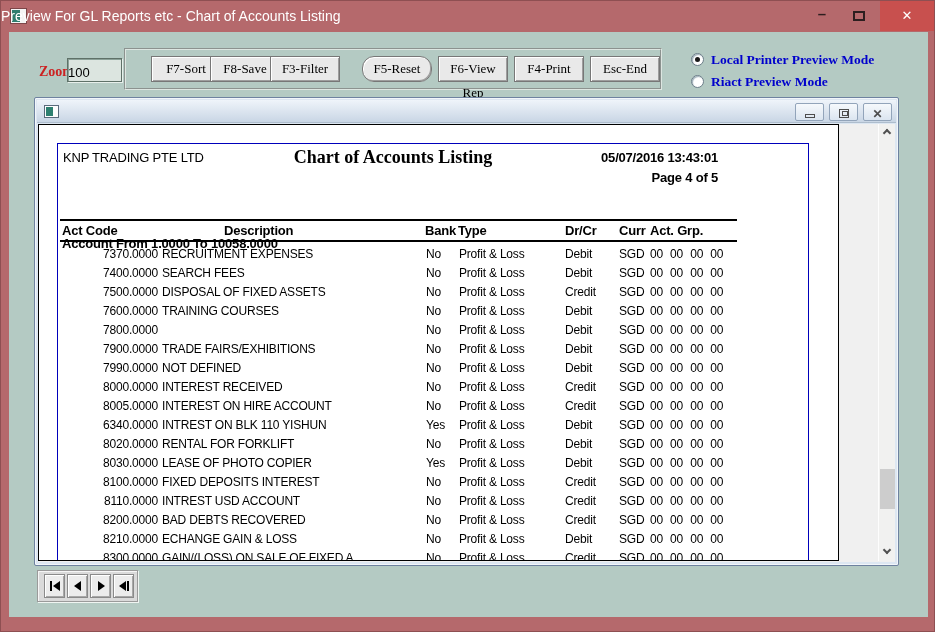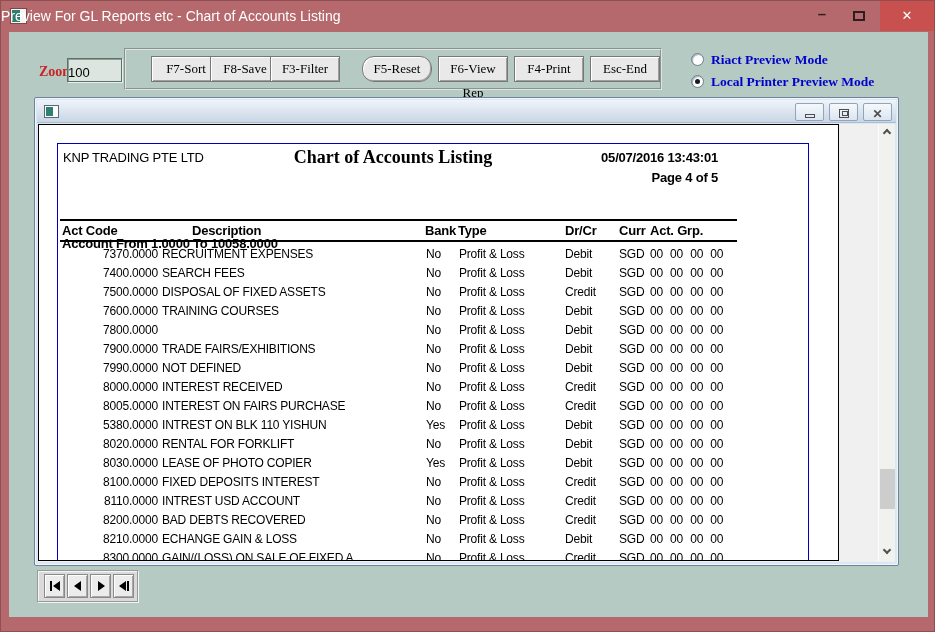--- a/index.html
+++ b/index.html
@@ -62,21 +62,21 @@
   .rows { position:absolute; left:0; top:101px; width:752px; }
   .trow { position:relative; height:19px; font-size:12px; letter-spacing:-0.2px; }
   .cell { position:absolute; top:2px; white-space:nowrap; }
   .c-code { left:20px; width:80px; text-align:right; }
   .c-desc { left:104px; }
   .c-bank { left:368px; }
   .c-type { left:401px; }
   .c-drcr { left:507px; }
   .c-curr { left:561px; }
   .c-grp  { left:592px; word-spacing:4px; }
-  .h-code { left:4px; } .h-desc { left:90px;padding-left:44px; } .h-bank { left:367px; } .h-type { left:400px; }
+  .h-code { left:4px; } .h-desc { left:122px;padding-left:44px; } .h-bank { left:367px; } .h-type { left:400px; }
   .h-drcr { left:507px; } .h-curr { left:561px; } .h-grp { left:592px; }
 
   
   .vscroll { position:absolute; right:0; top:0; width:17px; height:437px; background:#f1f1f0; border-left:1px solid #fdfdfd; }
   .sb-btn { position:absolute; left:0; width:17px; height:17px; }
   .sb-up { top:0; } .sb-down { bottom:0; }
   .chev { position:absolute; left:5px; width:6px; height:6px; border-left:2px solid #505050; border-top:2px solid #505050; }
   .sb-up .chev { top:6px; transform:rotate(45deg); }
   .sb-down .chev { top:3px; transform:rotate(225deg); }
   .sb-thumb { position:absolute; left:1px; top:345px; width:15px; height:40px; background:#cdcdcd; }
@@ -106,22 +106,22 @@
     <div class="btn-panel" id="btn-panel">
         <div class="tool-btn" style="left: 25px;">F7-Sort</div>
         <div class="tool-btn" style="left: 84px;">F8-Save</div>
         <div class="tool-btn" style="left: 144px;">F3-Filter</div>
         <div class="tool-btn" style="left: 236px; border-radius: 12px;">F5-Reset</div>
         <div class="tool-btn" style="left: 312px;">F6-View Rep</div>
         <div class="tool-btn" style="left: 388px;">F4-Print</div>
         <div class="tool-btn" style="left: 464px;">Esc-End</div>
       </div>
     <div class="mode-group" id="mode-group">
+        <div class="mode-row"><span class="radio checked"></span><span class="mode-label">Local Printer Preview Mode</span></div>
         <div class="mode-row"><span class="radio"></span><span class="mode-label">Riact Preview Mode</span></div>
-        <div class="mode-row"><span class="radio checked"></span><span class="mode-label">Local Printer Preview Mode</span></div>
       </div>
 
     <div class="preview-win">
       <div class="pv-titlebar">
         <div class="pv-icon"></div>
         <div class="pv-btn pv-min"><span></span></div>
         <div class="pv-btn pv-max"><span></span></div>
         <div class="pv-btn pv-close"><span>✕</span></div>
       </div>
 
@@ -211,29 +211,29 @@
                   <div class="cell c-code">8000.0000</div>
                   <div class="cell c-desc">INTEREST RECEIVED</div>
                   <div class="cell c-bank">No</div>
                   <div class="cell c-type">Profit &amp; Loss</div>
                   <div class="cell c-drcr">Credit</div>
                   <div class="cell c-curr">SGD</div>
                   <div class="cell c-grp">00 00 00 00</div>
                 </div>
                 <div class="trow">
                   <div class="cell c-code">8005.0000</div>
-                  <div class="cell c-desc">INTEREST ON FAIRS PURCHASE</div>
-                  <div class="cell c-bank">No</div>
-                  <div class="cell c-type">Profit &amp; Loss</div>
-                  <div class="cell c-drcr">Credit</div>
-                  <div class="cell c-curr">SGD</div>
-                  <div class="cell c-grp">00 00 00 00</div>
-                </div>
-                <div class="trow">
-                  <div class="cell c-code">5380.0000</div>
+                  <div class="cell c-desc">INTEREST ON HIRE ACCOUNT</div>
+                  <div class="cell c-bank">No</div>
+                  <div class="cell c-type">Profit &amp; Loss</div>
+                  <div class="cell c-drcr">Credit</div>
+                  <div class="cell c-curr">SGD</div>
+                  <div class="cell c-grp">00 00 00 00</div>
+                </div>
+                <div class="trow">
+                  <div class="cell c-code">6340.0000</div>
                   <div class="cell c-desc">INTREST ON BLK 110 YISHUN</div>
                   <div class="cell c-bank">Yes</div>
                   <div class="cell c-type">Profit &amp; Loss</div>
                   <div class="cell c-drcr">Debit</div>
                   <div class="cell c-curr">SGD</div>
                   <div class="cell c-grp">00 00 00 00</div>
                 </div>
                 <div class="trow">
                   <div class="cell c-code">8020.0000</div>
                   <div class="cell c-desc">RENTAL FOR FORKLIFT</div>

